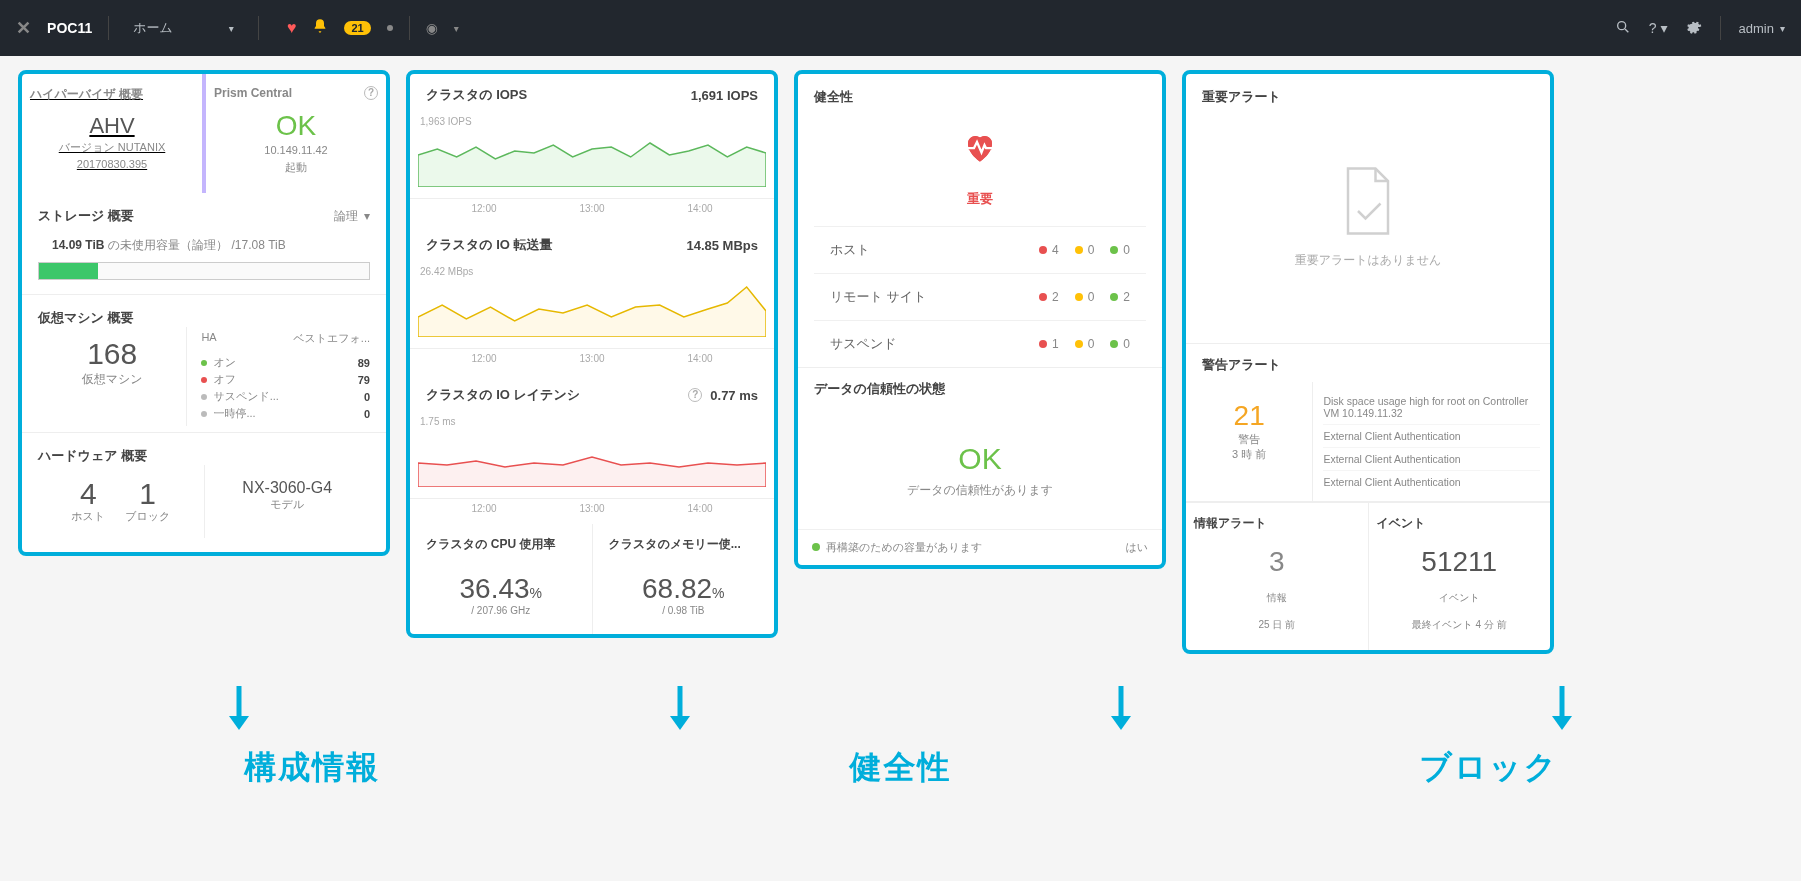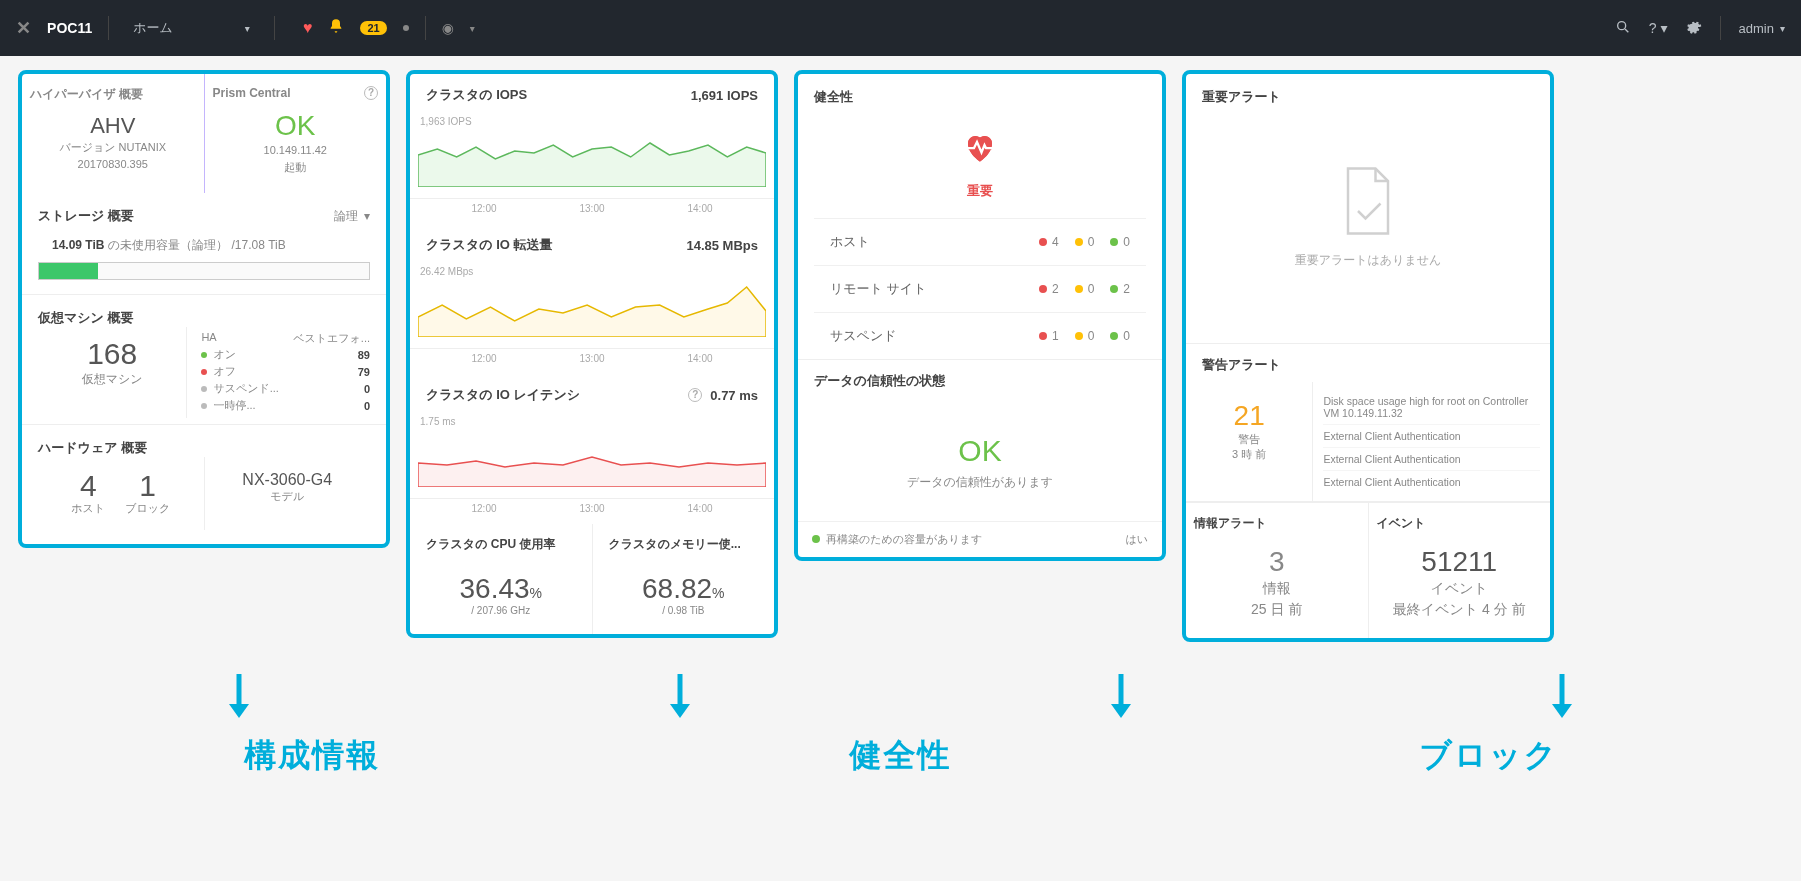--- a/index.html
+++ b/index.html
@@ -4,21 +4,21 @@
 <style>
 * { margin: 0; padding: 0; box-sizing: border-box; font-family: -apple-system, BlinkMacSystemFont, "Segoe UI", Arial, sans-serif; }
 body { background: #f5f5f5; width: 1801px; }
 
 
 .header { background: #22272e; height: 56px; display: flex; align-items: center; padding: 0 16px; color: #b8bec4; }
 .header-left { display: flex; align-items: center; gap: 16px; }
 .logo { font-size: 18px; font-weight: bold; color: #888; }
 .cluster-name { color: #fff; font-weight: 600; font-size: 14px; }
 .vsep { width: 1px; height: 24px; background: #444; }
-.nav-home { display: flex; align-items: center; gap: 24px; cursor: pointer; font-size: 13px; padding: 4px 8px; }
+.nav-home { display: flex; align-items: center; gap: 8px; cursor: pointer; font-size: 13px; padding: 4px 8px; }
 .nav-home .chev { font-size: 10px; margin-left: 48px; }
 .header-icons { display: flex; align-items: center; gap: 16px; margin-left: 12px; }
 .heart-icon { color: #ff5a5a; font-size: 16px; }
 .bell-icon { color: #ffc107; font-size: 16px; position: relative; }
 .badge { background: #ffc107; color: #22272e; border-radius: 10px; padding: 1px 7px; font-size: 11px; font-weight: 600; }
 .dot-indicator { width: 6px; height: 6px; border-radius: 50%; background: #888; }
 .gear-btn { color: #888; font-size: 14px; }
 .header-right { margin-left: auto; display: flex; align-items: center; gap: 18px; font-size: 14px; }
 .header-right .icon { color: #b8bec4; cursor: pointer; }
 .admin-link { display: flex; align-items: center; gap: 6px; cursor: pointer; font-size: 13px; }
@@ -31,39 +31,39 @@
 .box { background: #fff; border: 4px solid #00aedb; border-radius: 8px; overflow: hidden; }
 .card { padding: 14px 16px; border-bottom: 1px solid #eee; }
 .card:last-child { border-bottom: none; }
 .card-title { font-size: 13px; font-weight: 600; color: #444; display: flex; justify-content: space-between; align-items: center; }
 .card-title .meta { font-weight: normal; color: #888; font-size: 12px; display: flex; align-items: center; gap: 6px; }
 .qmark { display: inline-block; width: 14px; height: 14px; border: 1px solid #bbb; border-radius: 50%; text-align: center; line-height: 12px; font-size: 10px; color: #aaa; }
 
 
 .hv-row { display: flex; }
 .hv-cell { flex: 1; text-align: center; padding: 12px 8px 18px; }
-.hv-cell:first-child { border-right: 1px solid #c4b5fd; }
+.hv-cell:first-child { border-right: 4px solid #c4b5fd; text-decoration: underline; }
 .hv-sub { font-size: 12px; color: #888; font-weight: 600; margin-bottom: 10px; text-align: left; }
 .hv-big { font-size: 22px; color: #555; font-weight: 300;}
 .hv-green { color: #6cc24a; font-size: 28px; font-weight: 400; }
 .hv-small { font-size: 11px; color: #888; line-height: 1.5; }
 
 
 .storage-text { font-size: 12px; color: #888; margin: 12px 14px 8px; }
 .storage-val { color: #444; font-weight: 600; }
 .storage-bar { height: 18px; border: 1px solid #ccc; background: #fafafa; }
 .storage-fill { height: 100%; background: #3cc76a; width: 18%; }
 
 
 .vm-row { display: flex; }
 .vm-left { width: 45%; text-align: center; padding: 10px 0; border-right: 1px solid #eee; }
 .vm-right { flex: 1; padding: 4px 0 4px 14px; font-size: 11px; }
 .vm-big { font-size: 30px; color: #555; font-weight: 300; }
 .vm-sub { font-size: 12px; color: #888; }
-.vm-ha { display: flex; justify-content: space-between; font-size: 11px; color: #888; margin-bottom: 0; }
+.vm-ha { display: flex; justify-content: space-between; font-size: 11px; color: #888; margin-bottom: 8px; }
 .vm-stat { display: flex; justify-content: space-between; align-items: center; padding: 1px 0; }
 .vm-stat .lbl { display: flex; align-items: center; gap: 6px; color: #888; }
 .vm-stat .cnt { color: #444; font-weight: 600; }
 .sdot { width: 6px; height: 6px; border-radius: 50%; display: inline-block; }
 .sdot.green { background: #6cc24a; } .sdot.red { background: #e85050; }
 .sdot.grey { background: #bbb; }
 
 
 .hw-row { display: flex; }
 .hw-cell { flex: 1; text-align: center; padding: 14px 6px; }
@@ -88,21 +88,21 @@
 .usage-cell:last-child { border-right: none; }
 .usage-title { font-size: 12px; font-weight: 600; color: #444; overflow: hidden; text-overflow: ellipsis; white-space: nowrap; margin-bottom: 20px; }
 .usage-val { font-size: 28px; color: #555; font-weight: 300; text-align: center; }
 .usage-val .pct { font-size: 14px; }
 .usage-detail { font-size: 10px; color: #888; text-align: center; }
 
 
 .health-body { text-align: center; padding: 24px 0 18px; }
 .health-heart { font-size: 32px; color: #e85050; }
 .health-heart svg { filter: drop-shadow(0 0 0 #e85050); }
-.health-lbl { color: #e85050; font-size: 13px; margin-top: 8px; font-weight: 600; }
+.health-lbl { color: #e85050; font-size: 13px; margin-top: 16px; font-weight: 600; }
 .health-stats { }
 .hrow { display: flex; justify-content: space-between; align-items: center; padding: 14px 16px; border-top: 1px solid #f0f0f0; font-size: 13px; color: #666; }
 .hrow .dots { display: flex; gap: 16px; font-size: 12px; }
 .hrow .ditem { display: flex; align-items: center; gap: 5px; color: #888; }
 .ditem .c { width: 8px; height: 8px; border-radius: 50%; }
 .c.red { background: #e85050; } .c.ylw { background: #ffc107; } .c.grn { background: #6cc24a; }
 
 .integrity-body { text-align: center; padding: 44px 10px 30px; }
 .integ-ok { color: #6cc24a; font-size: 30px; font-weight: 400; }
 .integ-msg { color: #888; font-size: 12px; margin-top: 6px; }
@@ -118,21 +118,21 @@
 .warn-right { flex: 1; padding: 8px 10px; font-size: 10.5px; color: #888; }
 .warn-right div { padding: 5px 0; border-bottom: 1px solid #f5f5f5; }
 .warn-right div:last-child { border-bottom: none; }
 .warn-num { font-size: 28px; color: #f5a623; font-weight: 300; }
 .warn-lbl { font-size: 11px; color: #888; }
 .info-row { display: flex; border-top: 1px solid #eee; }
 .info-cell { flex: 1; text-align: center; padding: 12px 8px 18px; }
 .info-cell:first-child { border-right: 1px solid #eee; }
 .info-title { font-size: 12px; font-weight: 600; color: #444; margin-bottom: 14px; text-align: left; }
 .info-num { font-size: 28px; color: #888; font-weight: 300; }
-.info-lbl { font-size: 14px; color: #888; line-height: 1.5; }
+.info-lbl { font-size: 10px; color: #888; line-height: 1.5; margin-top: 12px; }
 
 
 .arrows { display: flex; justify-content: space-around; padding: 10px 18px 6px; margin-top: 8px; }
 .arrows .ar { text-align: center; flex: 1; }
 .arrows svg { display: block; margin: 0 auto; }
 .section-labels { display: flex; justify-content: space-around; padding: 10px 18px; }
 .section-labels .sl { flex: 1; text-align: center; font-size: 32px; font-weight: 700; color: #00aedb; letter-spacing: 2px; }
 </style>
 </head>
 <body>

